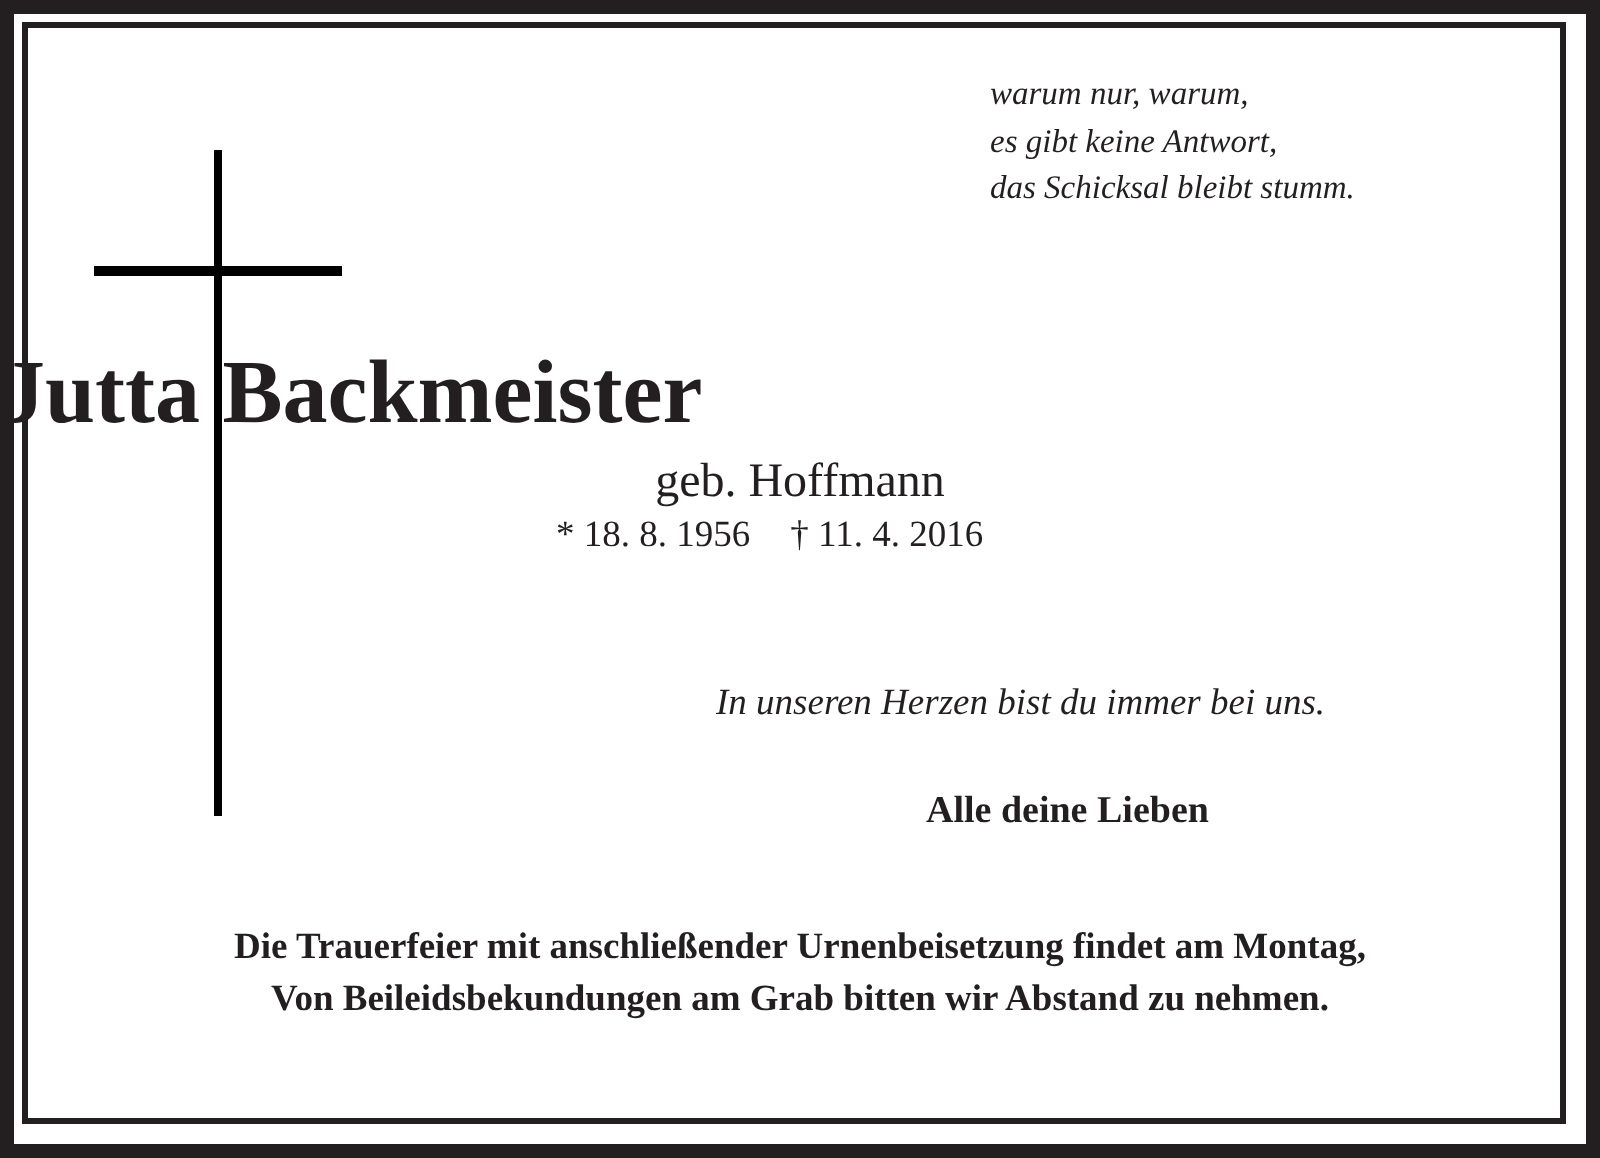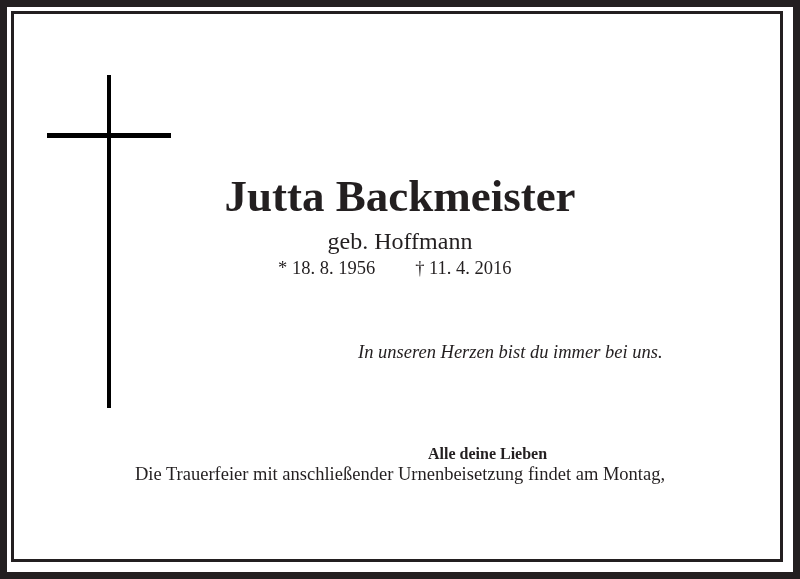--- a/index.html
+++ b/index.html
@@ -3,48 +3,52 @@
 <meta charset="utf-8">
 <style>
   html, body { margin:0; padding:0; }
   body { width:800px; height:579px; background:#231f20; position:relative; overflow:hidden; font-family:"Liberation Serif","DejaVu Serif",serif; color:#231f20; }
   .gap { position:absolute; left:7px; top:7px; width:786px; height:565px; background:#fff; }
   .inner { position:absolute; left:11px; top:11px; width:772px; height:551px; border:3px solid #231f20; box-sizing:border-box; background:#fff; }
   .cross-v { position:absolute; left:107px; top:75px; width:4px; height:333px; background:#000; }
   .cross-h { position:absolute; left:47px; top:133px; width:124px; height:5px; background:#000; }
   .poem { position:absolute; left:495px; top:35px; font-style:italic; font-size:16.5px; line-height:23.5px; }
   .poem div { white-space:nowrap; }
-  .name { position:absolute; left:0; width:800px; top:168px; text-align:center; font-weight:bold; font-size:45px; line-height:56px; padding-left:0; }
+  .name { position:absolute; left:0; width:800px; top:168px; font-weight:bold; font-size:45px; line-height:56px; padding-left:0; }
   .name span { position:relative; left:0px; }
   .nee { position:absolute; left:0; width:800px; top:229px; text-align:center; font-size:24px; line-height:24px; }
   .dates { position:absolute; left:278px; top:256px; font-size:18.5px; line-height:24px; white-space:nowrap; }
-  .dates .death { margin-left:40px; }
+  .dates .death { margin-left:20px; }
   .motto { position:absolute; left:358px; top:340px; font-style:italic; font-size:18.5px; line-height:24px; white-space:nowrap;text-align:center; }
-  .signature { position:absolute; left:428px; top:394px; font-weight:bold; font-size:16px; line-height:24px; white-space:nowrap;margin-top:48px; }
-  .notice { position:absolute; left:0; width:800px; top:461px; text-align:center; font-size:18.5px; line-height:26px; }
+  .signature { position:absolute; left:463px; top:394px; font-weight:bold; font-size:19px; line-height:24px; white-space:nowrap; }
+  .notice { position:absolute; left:0; width:800px; top:461px; text-align:center; font-size:18.5px; line-height:26px;font-weight:bold; }
   .notice div { white-space:nowrap; }
 </style>
 </head>
 <body>
 
 <div class="gap"></div>
 <div class="inner"></div>
 
 <div>
   <div class="cross-v"></div>
   <div class="cross-h"></div>
 </div>
 
 <div class="poem">
+  <div>warum nur, warum,</div>
+  <div>es gibt keine Antwort,</div>
+  <div>das Schicksal bleibt stumm.</div>
 </div>
 
 <div class="name"><span>Jutta Backmeister</span></div>
 <div class="nee">geb. Hoffmann</div>
 <div class="dates">
   <span>* 18. 8. 1956</span><span class="death">† 11. 4. 2016</span>
 </div>
 
 <div class="motto">In unseren Herzen bist du immer bei uns.</div>
 <div class="signature">Alle deine Lieben</div>
 
 <div class="notice">
   <div>Die Trauerfeier mit anschließender Urnenbeisetzung findet am Montag,</div>
+  <div>Von Beileidsbekundungen am Grab bitten wir Abstand zu nehmen.</div>
 </div>
 
 </body></html>

